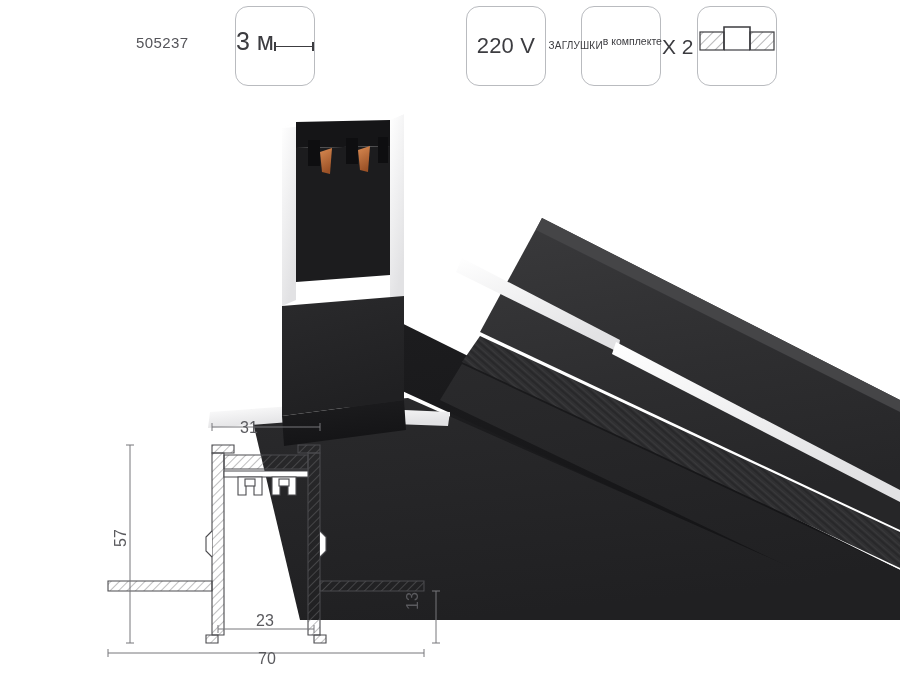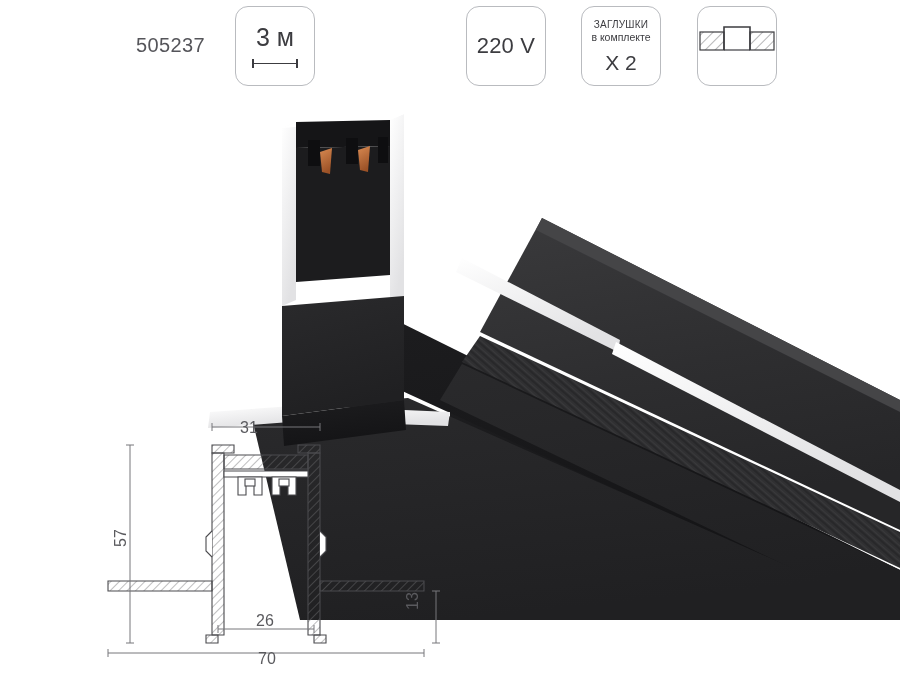--- a/index.html
+++ b/index.html
@@ -28,41 +28,41 @@
   
   #badge-strip {
     position: absolute;
     left: 0; top: 0;
     width: 900px; height: 100px;
   }
 
   #article-number {
     position: absolute;
     left: 136px; top: 34px;
-    font-size: 20px;
+    font-size: 15px;
     letter-spacing: 0.4px;
     color: #55555a;
     white-space: nowrap;
   }
 
   .badge {
     position: absolute;
     top: 6px;
     width: 80px;
     height: 80px;
     border: 1px solid #b9bbbf;
     border-radius: 13px;
     background: #ffffff;
     box-sizing: border-box;
   }
   .badge-inner {
     position: absolute;
     left: 0; top: 0; right: 0; bottom: 0;
     display: flex;
-    flex-direction: column;
+    flex-direction: row;
     align-items: center;
     justify-content: center;
   }
 
   #badge-length  { left: 235px; }
   #badge-series  { left: 350px; }
   #badge-voltage { left: 466px; }
   #badge-caps    { left: 581px; }
   #badge-mount   { left: 697px; }
 
@@ -354,19 +354,19 @@
       <line x1="336" y1="186" x2="336" y2="238"></line>
       <line x1="332" y1="186" x2="340" y2="186"></line>
       <line x1="332" y1="238" x2="340" y2="238"></line>
     </g>
   </svg>
 
   <div class="dim-label" id="dim-31">31</div>
 
   <div class="dim-label rot" id="dim-57">57</div>
 
-  <div class="dim-label" id="dim-26">26</div>
+  <div class="dim-label" id="dim-26">23</div>
 
   <div class="dim-label rot" id="dim-13">13</div>
 
   <div class="dim-label" id="dim-70">70</div>
 
 </div>
 
 </body></html>

